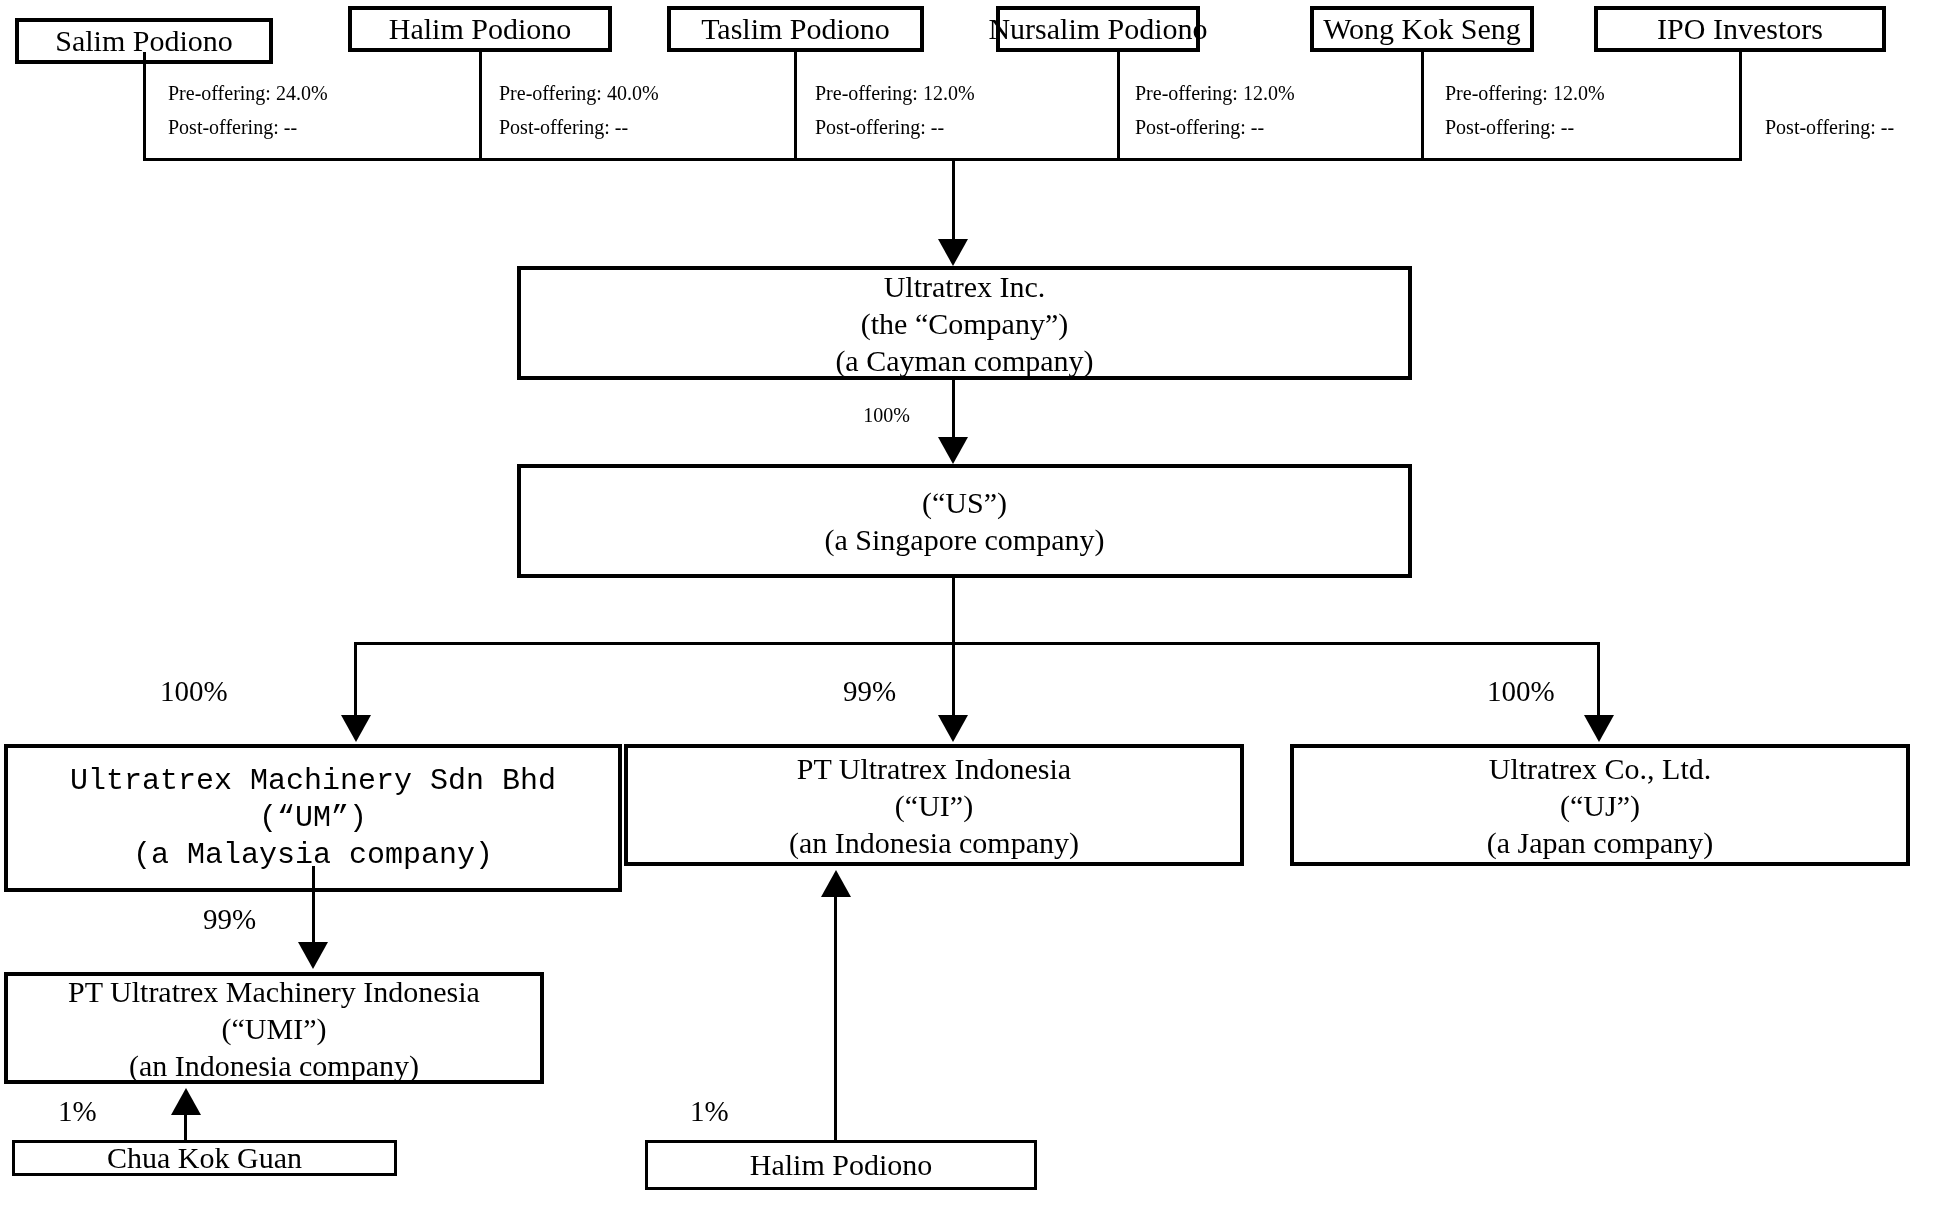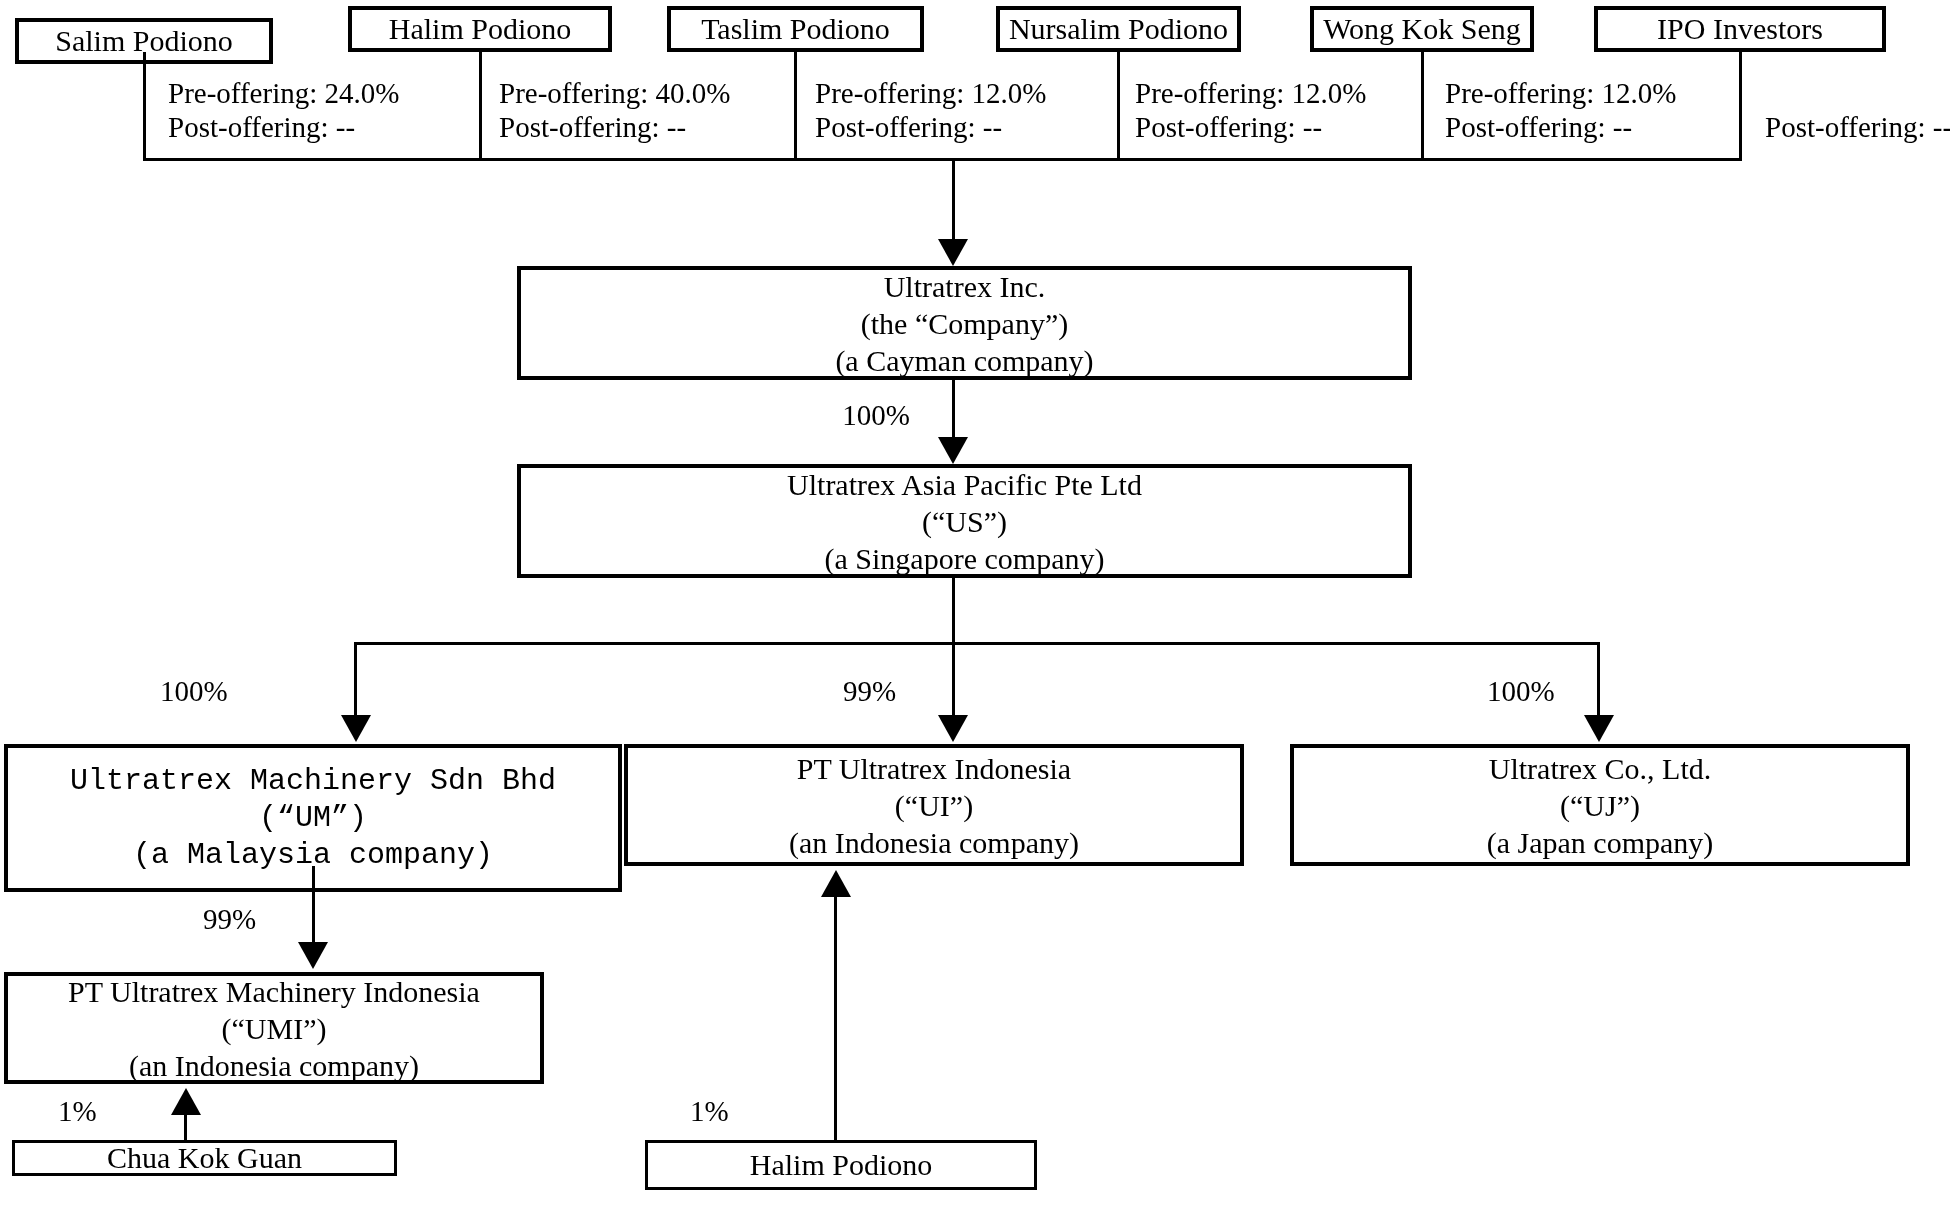--- a/index.html
+++ b/index.html
@@ -47,21 +47,21 @@
   .namebox.thin { border-width: 3px; }
   
   .note {
     position: absolute;
     font-size: 29px;
     line-height: 34px;
     white-space: nowrap;
   }
   .pct {
     position: absolute;
-    font-size: 29px;
+    font-size: 20px;
     line-height: 34px;
     white-space: nowrap;
   }
   .pct.right { text-align: right; }
   
   .vline, .hline {
     position: absolute;
     background: #000000;
   }
   .vline { width: 3px; }
@@ -89,21 +89,21 @@
 
   <div class="namebox" style="left:15px;  top:6px; width:258px; height:46px;margin-top:12px;">
       <span>Salim Podiono</span>
     </div>
   <div class="namebox" style="left:348px; top:6px; width:264px; height:46px;">
       <span>Halim Podiono</span>
     </div>
   <div class="namebox" style="left:667px; top:6px; width:257px; height:46px;">
       <span>Taslim Podiono</span>
     </div>
-  <div class="namebox" style="left:996px; top:6px; width:245px; height:46px;">
+  <div class="namebox" style="left:996px; top:6px; width:204px; height:46px;">
       <span>Nursalim Podiono</span>
     </div>
   <div class="namebox" style="left:1310px;top:6px; width:224px; height:46px;">
       <span>Wong Kok Seng</span>
     </div>
   <div class="namebox" style="left:1594px;top:6px; width:292px; height:46px;">
       <span>IPO Investors</span>
     </div>
 
   <div class="vline" style="left:142.5px; top:52px; height:108px;"></div>
@@ -145,21 +145,20 @@
     <div class="bl">Ultratrex Inc.</div>
     <div class="bl">(the “Company”)</div>
     <div class="bl">(a Cayman company)</div>
   </div>
 
   <div class="pct right" style="left:820px; top:398px; width:90px;">100%</div>
   <div class="vline" style="left:951.5px; top:380px; height:60px;"></div>
   <div class="arrow-down" style="left:938px; top:437px;"></div>
 
   <div class="box" style="left:517px; top:464px; width:895px; height:114px;">
-    <div class="bl">Ultratrex Asia Pacific Pte Ltd</div>
     <div class="bl">(“US”)</div>
     <div class="bl">(a Singapore company)</div>
   </div>
 
   <div class="vline" style="left:951.5px; top:578px; height:66px;"></div>
   <div class="hline" style="left:354px;   top:642px; width:1246px;"></div>
   <div class="vline" style="left:354px;   top:642px; height:76px;"></div>
   <div class="vline" style="left:951.5px; top:642px; height:76px;"></div>
   <div class="vline" style="left:1597px;  top:642px; height:76px;"></div>
   <div class="arrow-down" style="left:340.5px; top:715px;"></div>

